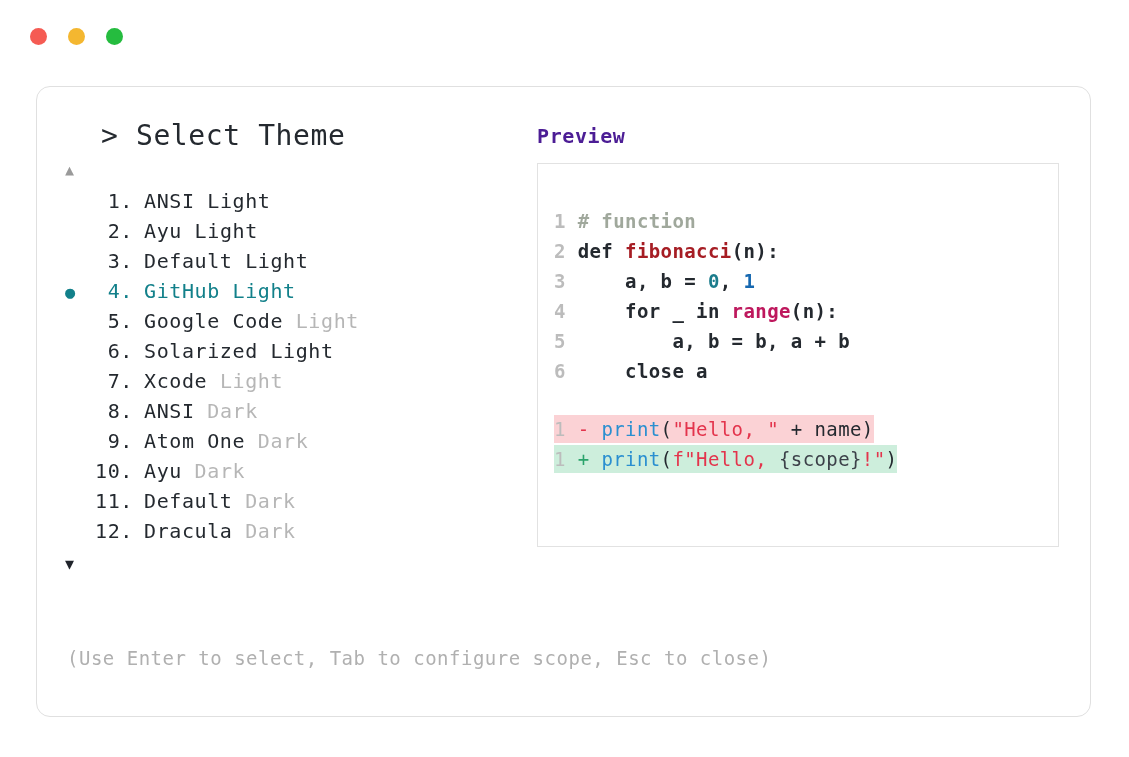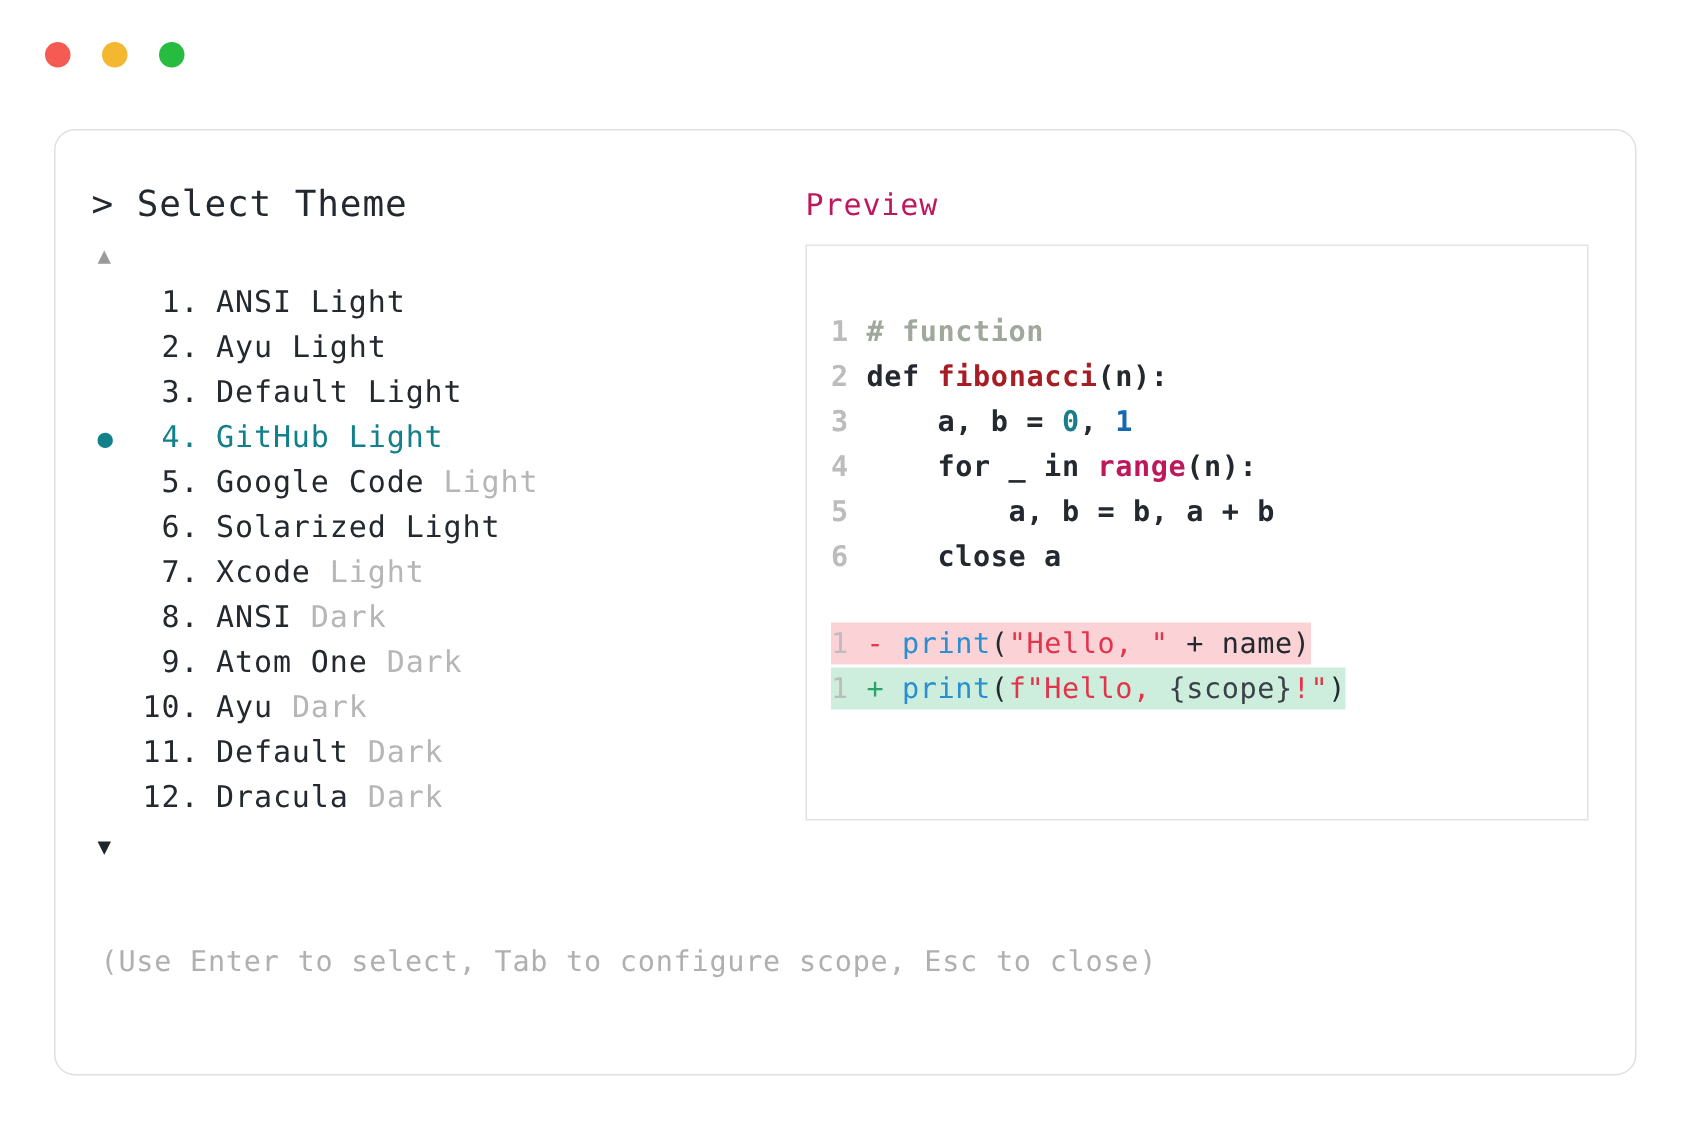--- a/index.html
+++ b/index.html
@@ -40,36 +40,38 @@
     width: 100%;
     height: 100%;
     padding: 36px 24px 24px 24px;
   }
 
   .columns { display: flex; align-items: flex-start; }
   .col-left  { width: 470px; flex: none; }
   .col-right { flex: 1; }
 
   .prompt-row {
-    font-size: 24px;
+    font-size: 28px;
     color: #24292f;
     letter-spacing: 0.6px;
     white-space: pre;
     line-height: 26px;
     height: 26px;
+    margin-left: 40px;
   }
   .prompt-caret { color: #24292f; }
 
   .section-label {
     font-size: 20px;
-    color: #be185d;
+    color: #4c1d95;
     letter-spacing: 0.6px;
     line-height: 26px;
     height: 26px;
     padding-left: 6px;
+    font-weight: bold;
   }
 
   .scroll-arrow {
     font-size: 15px;
     line-height: 22px;
     height: 22px;
     padding-left: 4px;
     letter-spacing: 0;
   }
   .arrow-up   { color: #9a9a9a; margin-top: 10px; }
@@ -104,21 +106,21 @@
   .variant.muted { color: #b6b6b6; }
 
   .theme-item.selected .idx,
   .theme-item.selected .idx-dot,
   .theme-item.selected .name,
   .theme-item.selected .variant { color: #12808a; }
 
   .hint {
     position: absolute;
     left: 30px;
-    bottom: 64px;
+    bottom: 47px;
     font-size: 19px;
     color: #b0b0b0;
     letter-spacing: 0.5px;
     white-space: pre;
   }
 
   .preview-box {
     margin-top: 14px;
     margin-left: 6px;
     width: 522px;

